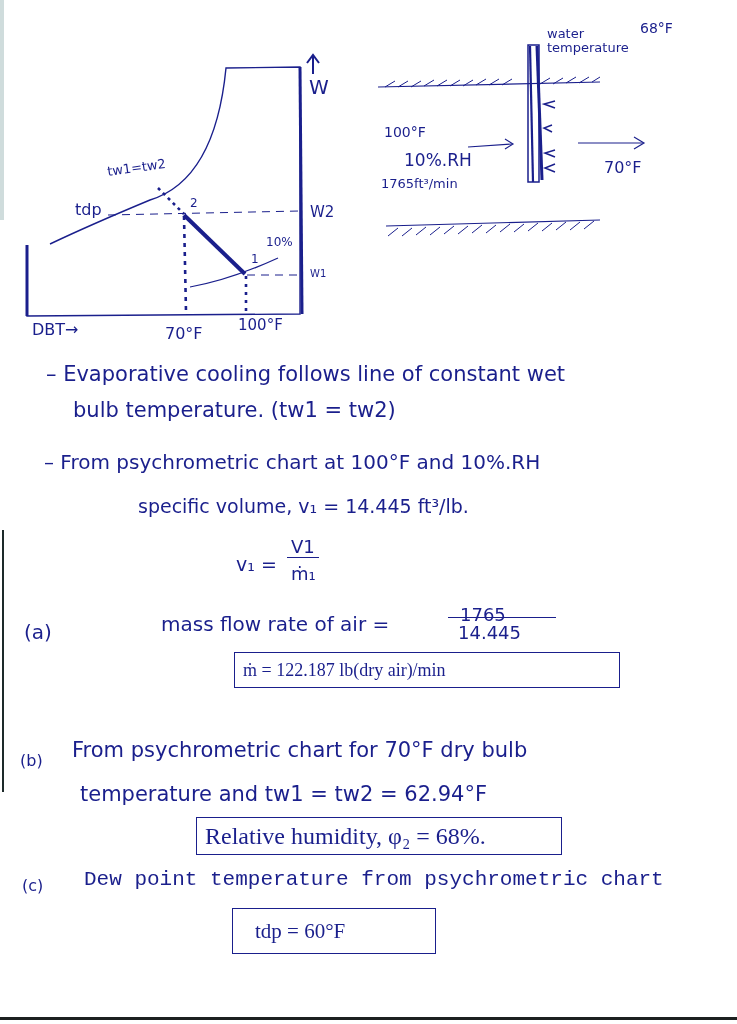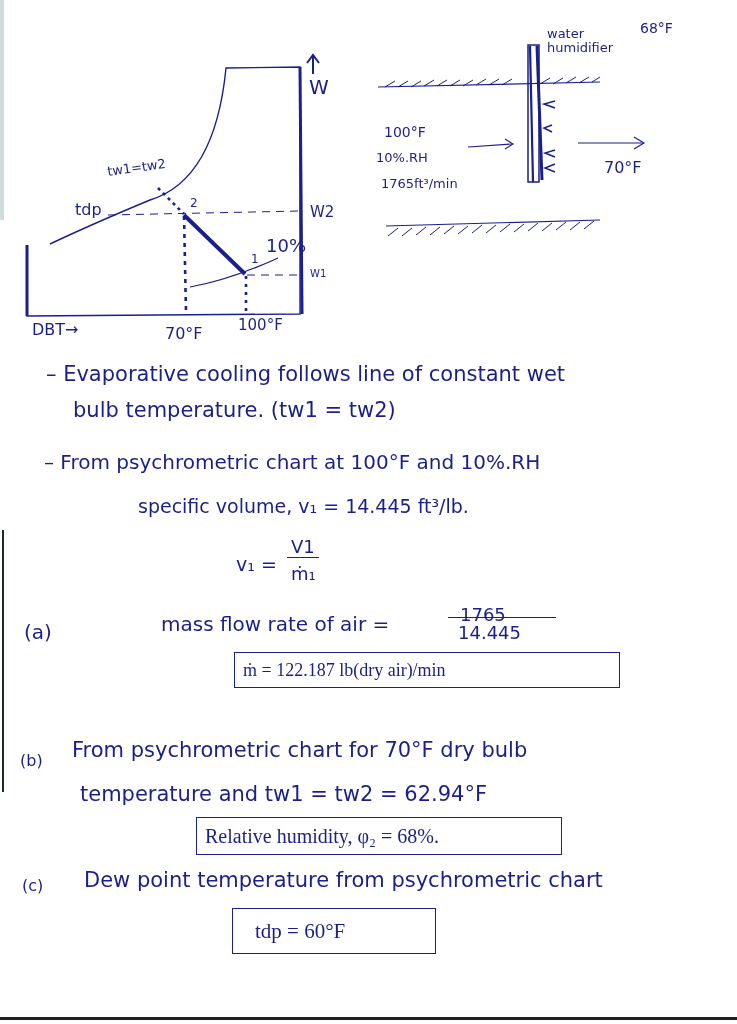--- a/index.html
+++ b/index.html
@@ -98,34 +98,34 @@
     <path d="M505,139 L513,144 L505,149" fill="none" stroke="#1a1f8c" stroke-width="1.2"></path>
     <line x1="578" y1="143" x2="643" y2="143" stroke="#1a1f8c" stroke-width="1.2"></line>
     <path d="M634,137 L644,143 L634,149" fill="none" stroke="#1a1f8c" stroke-width="1.2"></path>
   </svg>
 
   <span class="abs ink" style="left:309px;top:75px;font-size:20px;">W</span>
   <span class="abs ink" style="left:107px;top:160px;font-size:13px;transform:rotate(-8deg);">tw1=tw2</span>
   <span class="abs ink" style="left:75px;top:200px;font-size:16px;">tdp</span>
   <span class="abs ink" style="left:190px;top:196px;font-size:12px;">2</span>
   <span class="abs ink" style="left:251px;top:252px;font-size:12px;">1</span>
-  <span class="abs ink" style="left:266px;top:235px;font-size:18px;">10%</span>
+  <span class="abs ink" style="left:266px;top:235px;font-size:12px;">10%</span>
   <span class="abs ink" style="left:310px;top:203px;font-size:15px;">W2</span>
   <span class="abs ink" style="left:310px;top:268px;font-size:10px;">W1</span>
   <span class="abs ink" style="left:32px;top:320px;font-size:16px;">DBT→</span>
   <span class="abs ink" style="left:165px;top:324px;font-size:16px;">70°F</span>
   <span class="abs ink" style="left:238px;top:316px;font-size:15px;">100°F</span>
 </div>
 
 <div>
   <span class="abs ink" style="left:547px;top:26px;font-size:13px;">water</span>
-  <span class="abs ink" style="left:547px;top:40px;font-size:13px;">humidifier</span>
+  <span class="abs ink" style="left:547px;top:40px;font-size:13px;">temperature</span>
   <span class="abs ink" style="left:640px;top:20px;font-size:14px;">68°F</span>
   <span class="abs ink" style="left:384px;top:124px;font-size:14px;">100°F</span>
-  <span class="abs ink" style="left:376px;top:150px;font-size:13px;">10%.RH</span>
+  <span class="abs ink" style="left:404px;top:150px;font-size:17px;">10%.RH</span>
   <span class="abs ink" style="left:381px;top:176px;font-size:13px;">1765ft³/min</span>
   <span class="abs ink" style="left:604px;top:158px;font-size:16px;">70°F</span>
 </div>
 
 <div>
   <span class="abs ink hand" style="left:46px;top:362px;font-size:21px;">– Evaporative cooling follows line of constant wet</span>
   <span class="abs ink hand" style="left:73px;top:398px;font-size:21px;">bulb temperature. (tw1 = tw2)</span>
   <span class="abs ink hand" style="left:44px;top:450px;font-size:20px;">– From psychrometric chart at 100°F and 10%.RH</span>
   <span class="abs ink hand" style="left:138px;top:495px;font-size:19px;">specific volume,  v₁ = 14.445 ft³/lb.</span>
 </div>
@@ -144,26 +144,26 @@
   <span class="abs ink" style="left:458px;top:622px;font-size:18px;">14.445</span>
   <div class="boxed ink" style="left:234px;top:652px;height:30px;line-height:30px;font-size:18px;width:368px;">
     <span>ṁ = 122.187 lb(dry air)/min</span>
   </div>
 </div>
 
 <div>
   <span class="abs ink" style="left:20px;top:751px;font-size:16px;">(b)</span>
   <span class="abs ink" style="left:72px;top:738px;font-size:21px;">From psychrometric chart for  70°F dry bulb</span>
   <span class="abs ink" style="left:80px;top:782px;font-size:21px;">temperature and  tw1 = tw2 = 62.94°F</span>
-  <div class="boxed ink" style="left:196px;top:817px;height:32px;line-height:32px;font-size:20px;width:348px;">
+  <div class="boxed ink" style="left:196px;top:817px;height:32px;line-height:32px;font-size:24px;width:348px;">
     <span>Relative humidity, φ₂ = 68%.</span>
   </div>
 </div>
 
 <div>
   <span class="abs ink" style="left:22px;top:876px;font-size:16px;">(c)</span>
-  <span class="abs ink" style="left:84px;top:868px;font-size:21px;">Dew point temperature from  psychrometric chart</span>
+  <span class="abs ink" style="left:84px;top:868px;font-size:21px;font-family:Liberation Mono, monospace;">Dew point temperature from  psychrometric chart</span>
   <div class="boxed ink" style="left:232px;top:908px;height:40px;line-height:40px;font-size:21px;width:172px;padding-left:22px;">
     <span>tdp = 60°F</span>
   </div>
 </div>
 
 <div class="bottom-rule"></div>
 
 </body></html>

